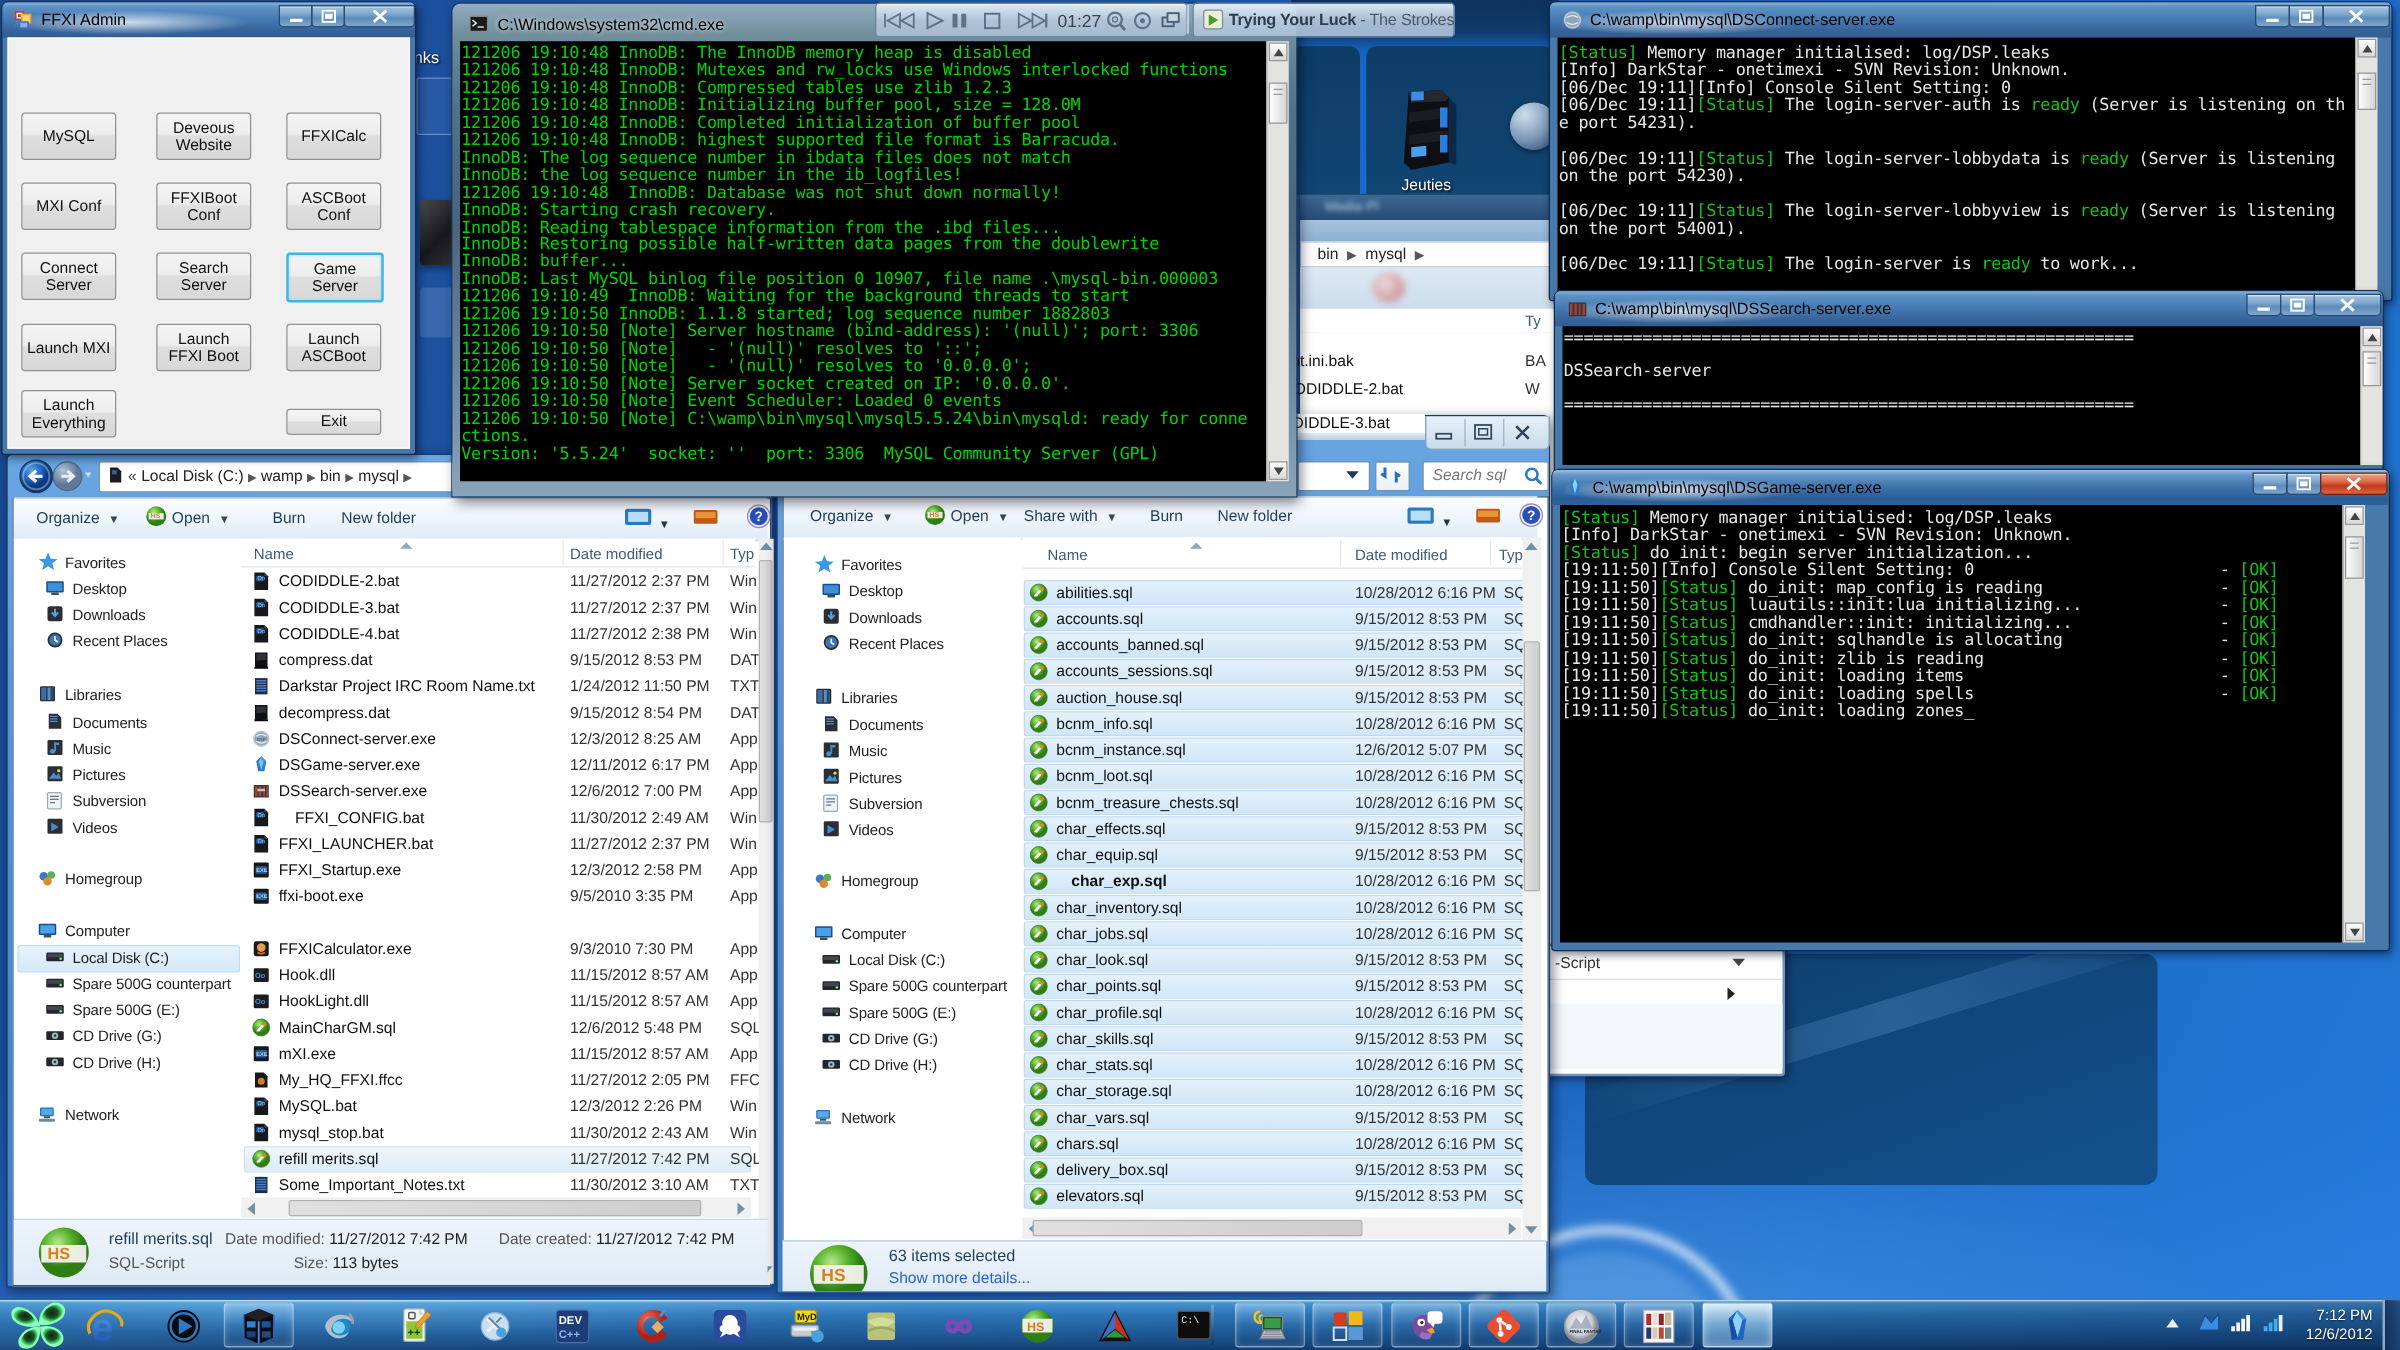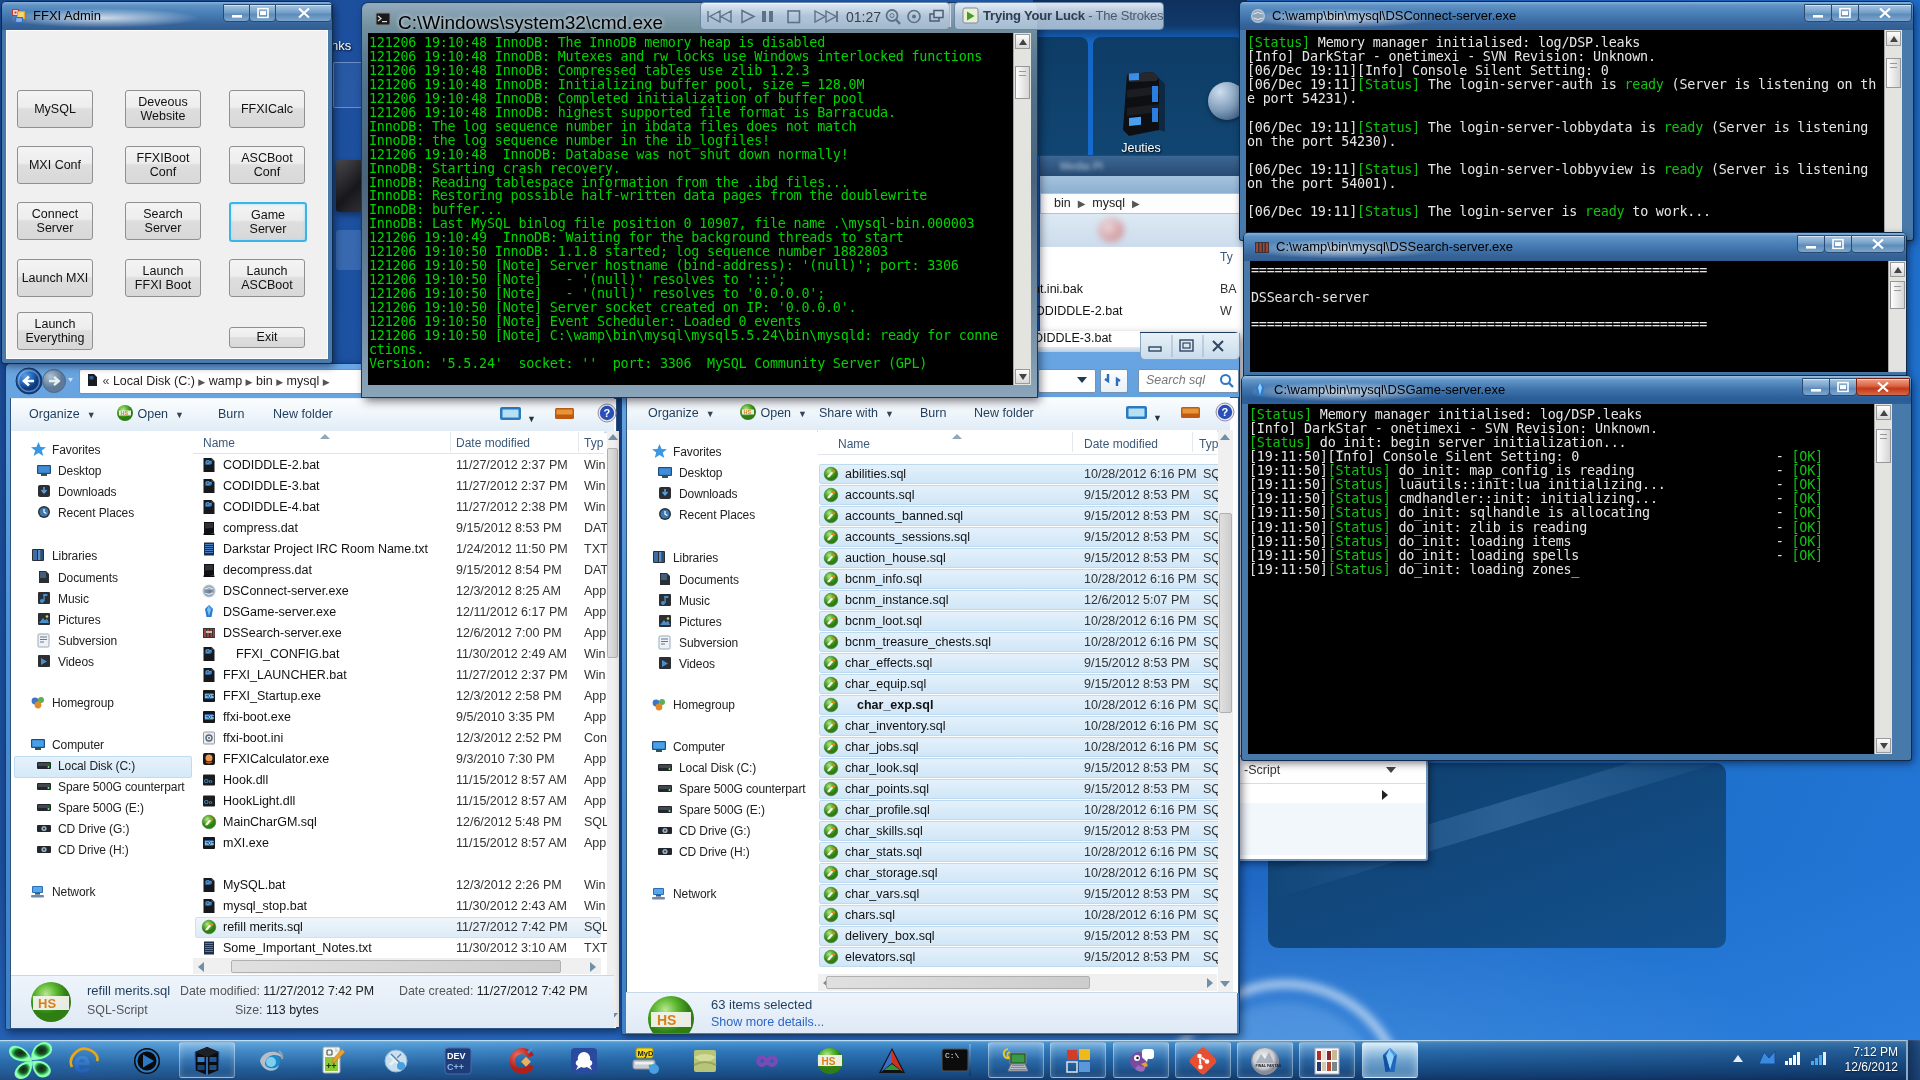--- a/index.html
+++ b/index.html
@@ -356,25 +356,20 @@
         <div class="row" style="position: absolute; left: 195px; top: 324px; width: 400px;"><svg width="16" height="16" style="vertical-align:top">
             <rect x="2" y="2" width="12" height="12" rx="1" fill="#17181c"></rect>
             <rect x="3.5" y="5" width="9" height="6" rx="1" fill="#2a5d9e"></rect>
             <text x="4" y="9.8" font-size="4.5" fill="#bfe" font-family="Liberation Sans">EXE</text>
           </svg><span style="margin-left:6px;vertical-align:top;display:inline-block;margin-top:1px;">FFXI_Startup.exe</span><span class="dcol" style="left:255px;top:1px;">12/3/2012 2:58 PM</span><span class="tcol" style="left:383px;top:1px;">App</span></div>
         <div class="row" style="position: absolute; left: 195px; top: 345px; width: 400px;"><svg width="16" height="16" style="vertical-align:top">
             <rect x="2" y="2" width="12" height="12" rx="1" fill="#17181c"></rect>
             <rect x="3.5" y="5" width="9" height="6" rx="1" fill="#2a5d9e"></rect>
             <text x="4" y="9.8" font-size="4.5" fill="#bfe" font-family="Liberation Sans">EXE</text>
           </svg><span style="margin-left:6px;vertical-align:top;display:inline-block;margin-top:1px;">ffxi-boot.exe</span><span class="dcol" style="left:255px;top:1px;">9/5/2010 3:35 PM</span><span class="tcol" style="left:383px;top:1px;">App</span></div>
-        <div class="row" style="position: absolute; left: 195px; top: 366px; width: 400px;"><svg width="16" height="16" style="vertical-align:top">
-            <rect x="2.5" y="2" width="11" height="12" rx="1" fill="#e8eaec" stroke="#99a"></rect>
-            <circle cx="8" cy="8" r="3" fill="none" stroke="#567" stroke-width="1.4"></circle>
-            <circle cx="8" cy="8" r="1" fill="#567"></circle>
-          </svg><span style="margin-left:6px;vertical-align:top;display:inline-block;margin-top:1px;">ffxi-boot.ini</span><span class="dcol" style="left:255px;top:1px;">12/3/2012 2:52 PM</span><span class="tcol" style="left:383px;top:1px;">Con</span></div>
         <div class="row" style="position: absolute; left: 195px; top: 387px; width: 400px;"><svg width="16" height="16" style="vertical-align:top">
             <rect x="2" y="2" width="12" height="12" rx="2" fill="#17181c"></rect>
             <circle cx="8" cy="7" r="3.5" fill="#e89a50"></circle>
             <path d="M5 11 q3 2 6 0" stroke="#e06030" stroke-width="1.5" fill="none"></path>
           </svg><span style="margin-left:6px;vertical-align:top;display:inline-block;margin-top:1px;">FFXICalculator.exe</span><span class="dcol" style="left:255px;top:1px;">9/3/2010 7:30 PM</span><span class="tcol" style="left:383px;top:1px;">App</span></div>
         <div class="row" style="position: absolute; left: 195px; top: 408px; width: 400px;"><svg width="16" height="16" style="vertical-align:top">
             <rect x="2" y="2.5" width="12" height="11" rx="1" fill="#1b1c20"></rect>
             <text x="3" y="10.5" font-size="6" fill="#4a90d8" font-family="Liberation Sans" font-weight="bold">Oo</text>
           </svg><span style="margin-left:6px;vertical-align:top;display:inline-block;margin-top:1px;">Hook.dll</span><span class="dcol" style="left:255px;top:1px;">11/15/2012 8:57 AM</span><span class="tcol" style="left:383px;top:1px;">App</span></div>
         <div class="row" style="position: absolute; left: 195px; top: 429px; width: 400px;"><svg width="16" height="16" style="vertical-align:top">
@@ -386,20 +381,24 @@
             <circle cx="8" cy="8" r="6.8" fill="none" stroke="#3a7a28" stroke-width=".6"></circle>
             <path d="M4 10.5 L8 6 L10.4 6.6 L6.5 11.2 Z" fill="#f8f6f2"></path>
             <path d="M8.7 5.2 L10.8 3.4 L12.6 5.4 L10.9 7.1 Z" fill="#e8821e"></path>
             <path d="M4 10.5 L4.6 12 L6.5 11.2 Z" fill="#caa27e"></path>
           </svg><span style="margin-left:6px;vertical-align:top;display:inline-block;margin-top:1px;">MainCharGM.sql</span><span class="dcol" style="left:255px;top:1px;">12/6/2012 5:48 PM</span><span class="tcol" style="left:383px;top:1px;">SQL</span></div>
         <div class="row" style="position: absolute; left: 195px; top: 471px; width: 400px;"><svg width="16" height="16" style="vertical-align:top">
             <rect x="2" y="2" width="12" height="12" rx="1" fill="#17181c"></rect>
             <rect x="3.5" y="5" width="9" height="6" rx="1" fill="#2a5d9e"></rect>
             <text x="4" y="9.8" font-size="4.5" fill="#bfe" font-family="Liberation Sans">EXE</text>
           </svg><span style="margin-left:6px;vertical-align:top;display:inline-block;margin-top:1px;">mXI.exe</span><span class="dcol" style="left:255px;top:1px;">11/15/2012 8:57 AM</span><span class="tcol" style="left:383px;top:1px;">App</span></div>
+        <div class="row" style="position: absolute; left: 195px; top: 492px; width: 400px;"><svg width="16" height="16" style="vertical-align:top">
+            <path d="M3 2 h7 l3 3 v9 h-10 Z" fill="#17181c"></path>
+            <circle cx="8" cy="9" r="2.8" fill="#d87830"></circle>
+          </svg><span style="margin-left:6px;vertical-align:top;display:inline-block;margin-top:1px;">My_HQ_FFXI.ffcc</span><span class="dcol" style="left:255px;top:1px;">11/27/2012 2:05 PM</span><span class="tcol" style="left:383px;top:1px;">FFC</span></div>
         <div class="row" style="position: absolute; left: 195px; top: 513px; width: 400px;"><svg width="16" height="16" style="vertical-align:top">
             <path d="M2.5 1 h8 l3 3 v11 h-11 Z" fill="#17181c"></path>
             <path d="M10.5 1 l3 3 h-3 Z" fill="#43454d"></path>
             <rect x="4" y="3.5" width="6" height="4.5" rx="1" fill="#2a5d9e"></rect>
             <text x="5" y="7.4" font-size="4.5" fill="#7fd4ff" font-family="Liberation Sans">On</text>
           </svg><span style="margin-left:6px;vertical-align:top;display:inline-block;margin-top:1px;">MySQL.bat</span><span class="dcol" style="left:255px;top:1px;">12/3/2012 2:26 PM</span><span class="tcol" style="left:383px;top:1px;">Win</span></div>
         <div class="row" style="position: absolute; left: 195px; top: 534px; width: 400px;"><svg width="16" height="16" style="vertical-align:top">
             <path d="M2.5 1 h8 l3 3 v11 h-11 Z" fill="#17181c"></path>
             <path d="M10.5 1 l3 3 h-3 Z" fill="#43454d"></path>
             <rect x="4" y="3.5" width="6" height="4.5" rx="1" fill="#2a5d9e"></rect>
@@ -846,21 +845,21 @@
         <div class="fbtn" style="position: absolute; left: 227px; top: 325px; width: 74px; height: 19px;">Exit</div>
       </div>
     </div>
 <div id="cmdw">
       <div style="position: absolute; left: 362px; top: 3px; width: 675px; height: 394px; border-radius: 6px 6px 0px 0px; background: linear-gradient(rgb(147, 171, 192) 0%, rgb(114, 144, 156) 6%, rgb(95, 126, 149) 13%, rgb(81, 113, 138) 22%, rgb(73, 100, 124) 45%, rgb(138, 164, 186) 100%); box-shadow: rgb(26, 58, 90) 0px 0px 0px 1px, rgba(0, 0, 20, 0.55) 3px 4px 10px;">
         <div style="position: absolute; left: 13px; top: 8px; width: 16px; height: 16px;"><svg width="16" height="16">
             <rect x="1" y="2" width="14" height="12" rx="1" fill="#1a1a1a" stroke="#888"></rect>
             <path d="M3 5 l3 2.5 -3 2.5" stroke="#ddd" stroke-width="1.3" fill="none"></path>
             <rect x="7" y="10" width="5" height="1.2" fill="#ddd"></rect>
           </svg></div>
-        <div style="position: absolute; left: 36px; top: 9px; font-size: 19px; color: rgb(0, 0, 0); white-space: nowrap; text-shadow: rgba(255, 255, 255, 0.9) 0px 0px 4px;">C:\Windows\system32\cmd.exe</div>
+        <div style="position: absolute; left: 36px; top: 9px; font-size: 13px; color: rgb(0, 0, 0); white-space: nowrap; text-shadow: rgba(255, 255, 255, 0.9) 0px 0px 4px;">C:\Windows\system32\cmd.exe</div>
         <div style="position: absolute; left: 6px; top: 30px; width: 645px; height: 352px; background: rgb(0, 0, 0);"></div>
         <div class="cscroll" style="position: absolute; left: 651px; top: 30px; height: 352px;">
           <div class="sarr up" style="position: absolute; top: 1px;"></div>
           <div class="sthumb" style="position: absolute; top: 33px; height: 33px;">
             <div style="margin:4px 3px;border-top:1px solid #999;border-bottom:1px solid #999;height:3px"></div>
           </div>
           <div class="sarr dn" style="position: absolute; top: 336px;"></div>
         </div>
         <div class="fm" style="position: absolute; left: 7px; top: 33px; width: 644px;">
           <pre style="font-size:13.4px;line-height:13.95px;color:#00d400;letter-spacing:-.2px">121206 19:10:48 InnoDB: The InnoDB memory heap is disabled

